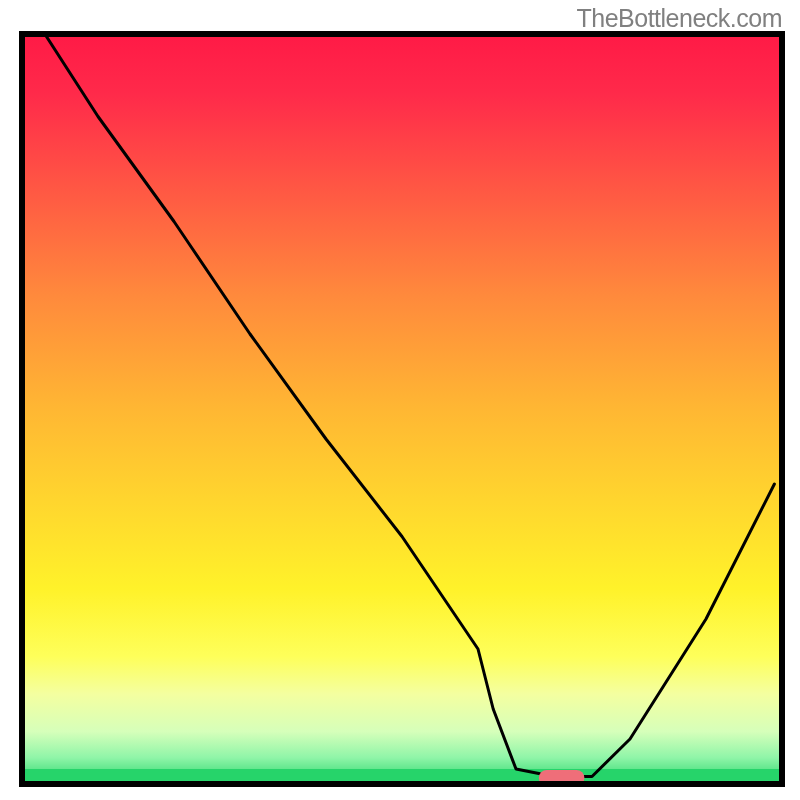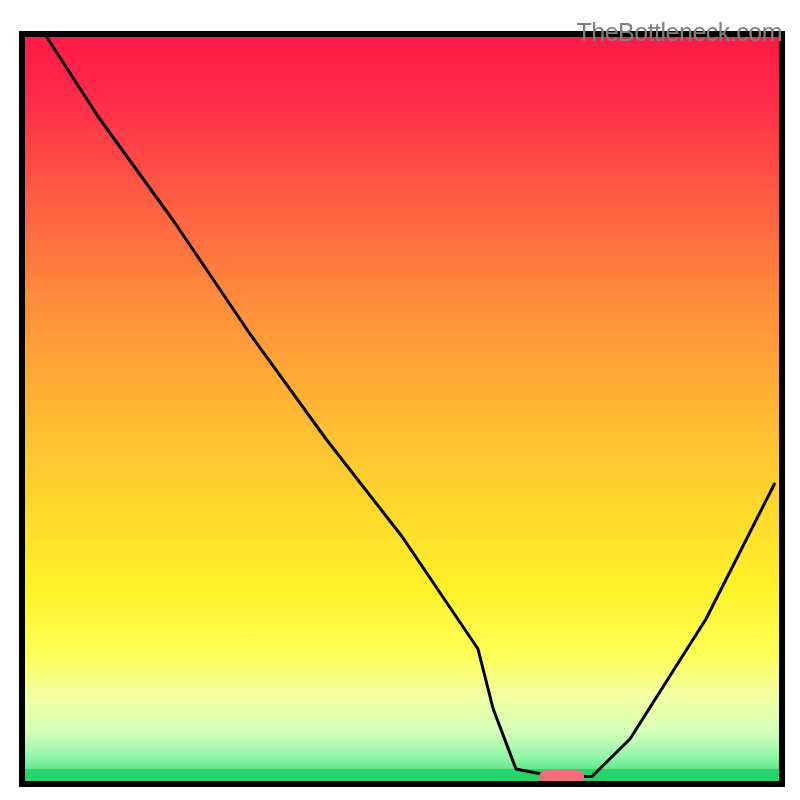--- a/index.html
+++ b/index.html
@@ -10,21 +10,21 @@
     background: #fff;
     overflow: hidden;
   }
   .container {
     position: relative;
     width: 800px;
     height: 800px;
   }
   .watermark {
     position: absolute;
-    top: 18px;
+    top: 4px;
     right: 18px;
     font-family: Arial, Helvetica, sans-serif;
     font-size: 25px;
     font-weight: 500;
     color: #808080;
     letter-spacing: -0.5px;
     z-index: 5;
   }
   svg {
     display: block;

